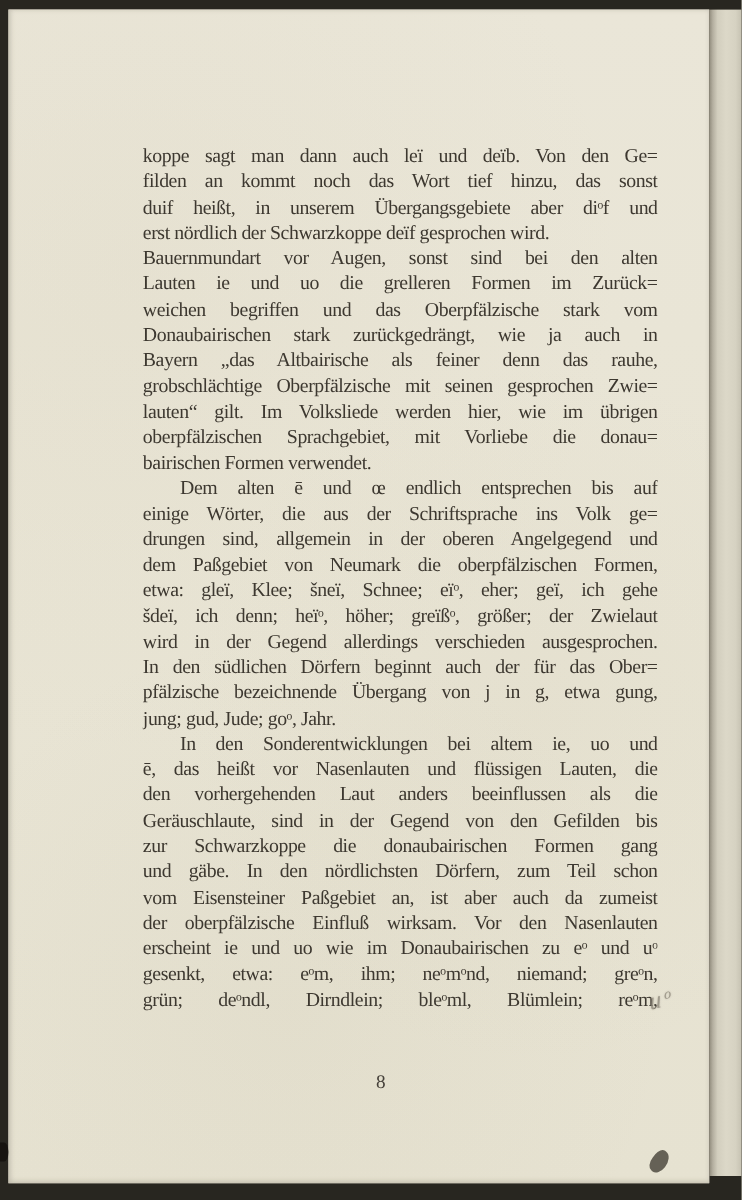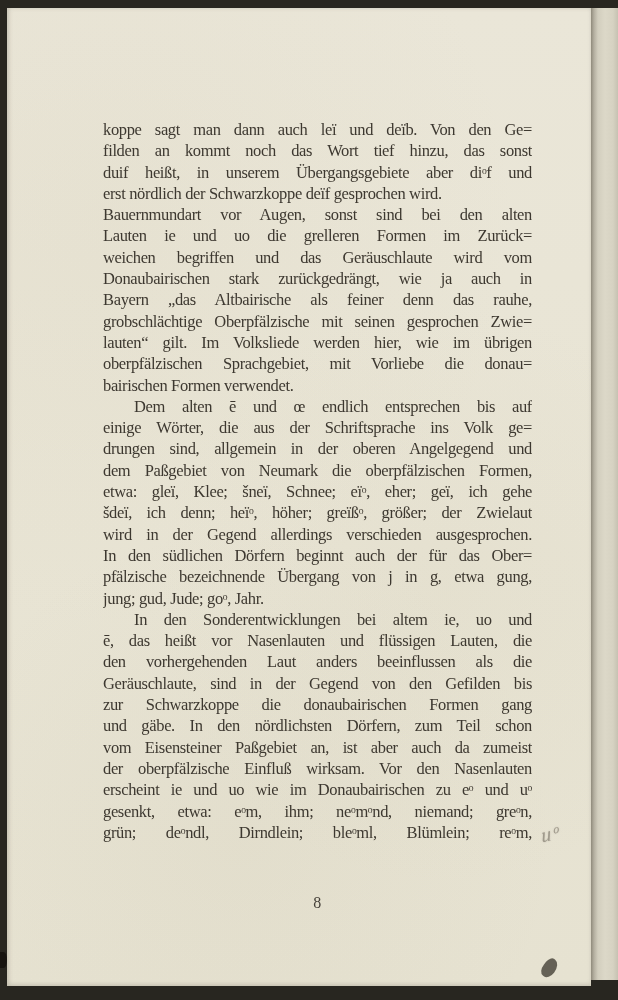--- a/index.html
+++ b/index.html
@@ -26,21 +26,21 @@
   .blemish-left{
     position:absolute;left:0;top:952px;width:7px;height:16px;
     background:#14120e;border-radius:0 60% 60% 0;opacity:.85;
   }
   .blemish-bottom{
     position:absolute;left:543px;top:958px;width:13px;height:20px;
     background:#39352c;opacity:.75;transform:rotate(38deg);
     border-radius:40% 60% 50% 50%;
   }
   .textblock{
-    position:absolute;left:96px;top:111px;width:429px;
+    position:absolute;left:112px;top:111px;width:429px;
     font-size:16.5px;line-height:21.3px;color:#3d3830;
     letter-spacing:-0.35px;
   }
   .line{height:21.3px;overflow:hidden;white-space:normal;}
   .line.just{text-align:justify;text-align-last:justify;}
   .line.flush{text-align:left;text-align-last:left;}
   .line.indent{text-indent:31px;}
   .pagenum{
     position:absolute;left:96px;top:886px;width:429px;
     text-align:center;font-size:16px;color:#46413a;letter-spacing:.5px;
@@ -57,21 +57,21 @@
 <body>
 
 <div class="paper">
   <div class="textblock">
       <div class="line just">koppe sagt man dann auch leï und deïb. Von den Ge=</div>
       <div class="line just">filden an kommt noch das Wort tief hinzu, das sonst</div>
       <div class="line just">duif heißt, in unserem Übergangsgebiete aber diᵒf und</div>
       <div class="line flush">erst nördlich der Schwarzkoppe deïf gesprochen wird.</div>
       <div class="line just">Bauernmundart vor Augen, sonst sind bei den alten</div>
       <div class="line just">Lauten ie und uo die grelleren Formen im Zurück=</div>
-      <div class="line just">weichen begriffen und das Geräuschlaute wird vom</div>
+      <div class="line just">weichen begriffen und das Oberpfälzische stark vom</div>
       <div class="line just">Donaubairischen stark zurückgedrängt, wie ja auch in</div>
       <div class="line just">Bayern „das Altbairische als feiner denn das rauhe,</div>
       <div class="line just">grobschlächtige Oberpfälzische mit seinen gesprochen Zwie=</div>
       <div class="line just">lauten“ gilt. Im Volksliede werden hier, wie im übrigen</div>
       <div class="line just">oberpfälzischen Sprachgebiet, mit Vorliebe die donau=</div>
       <div class="line flush">bairischen Formen verwendet.</div>
       <div class="line just indent">Dem alten ē und œ endlich entsprechen bis auf</div>
       <div class="line just">einige Wörter, die aus der Schriftsprache ins Volk ge=</div>
       <div class="line just">drungen sind, allgemein in der oberen Angelgegend und</div>
       <div class="line just">dem Paßgebiet von Neumark die oberpfälzischen Formen,</div>

